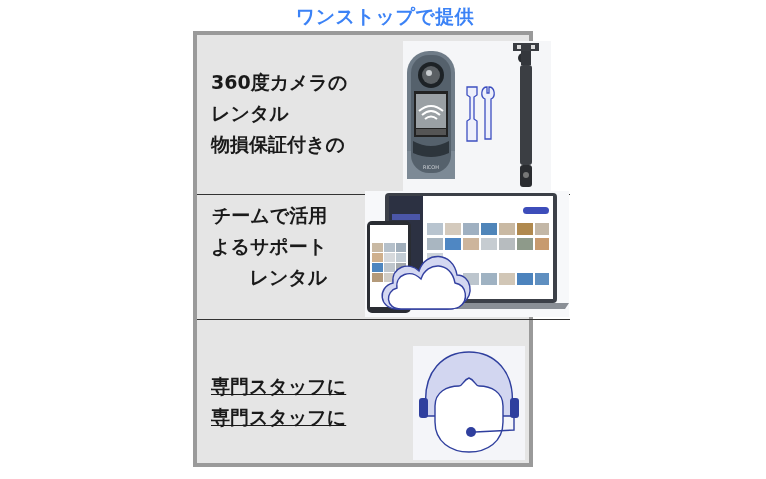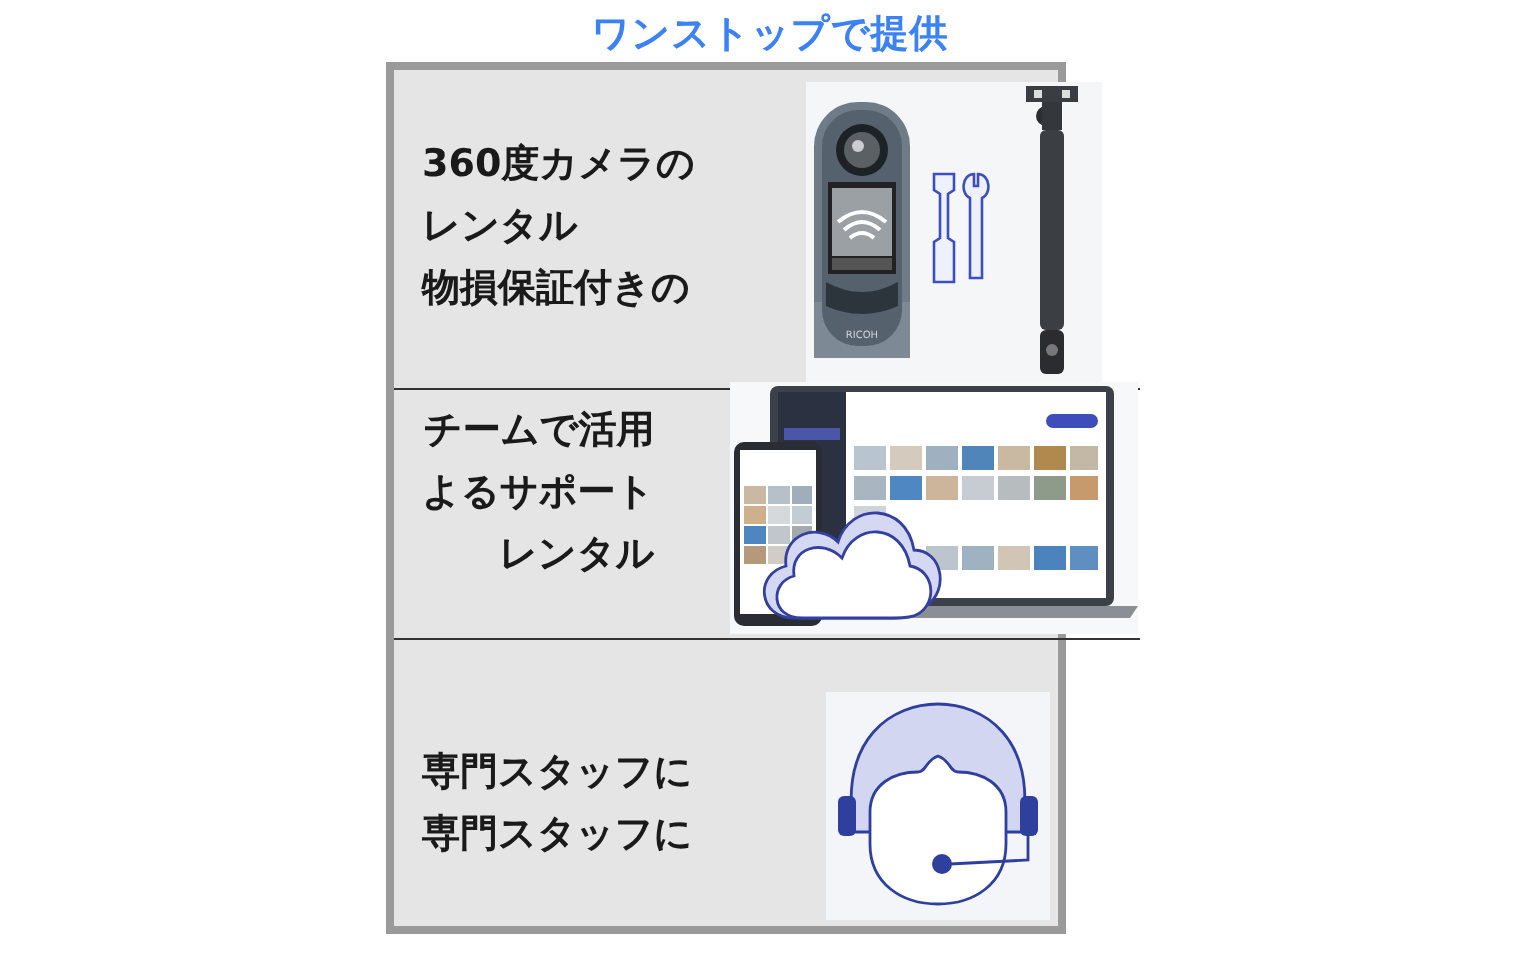--- a/index.html
+++ b/index.html
@@ -19,21 +19,21 @@
   .row { position: absolute; left: 0; width: 373px; }
   .row-1 { top: 0; height: 160px; border-bottom: 1.5px solid #333; }
   .row-2 { top: 144px; height: 141px; border-bottom: 1.5px solid #333; text-align: right; }
   .row-3 { top: 301px; height: 127px; }
 
   .label {
     position: absolute; left: 14px; font-size: 19px; font-weight: bold; line-height: 31px; color: #1a1a1a;
   }
   .row-1 .label { top: 32px; }
   .row-2 .label { top: 21px; }
-  .row-3 .label { top: 35px; }
+  .row-3 .label { top: 35px; text-decoration: underline; }
   .label span { display: block; white-space: nowrap; }
 
   .illus { position: absolute; }
   .illus-1 { left: 206px; top: 6px; width: 148px; height: 150px; background: #f5f6f8; }
   .illus-2 { left: 168px; top: 12px; width: 204px; height: 126px; background: #f7f8fa; }
   .illus-3 { left: 216px; top: 10px; width: 112px; height: 114px; background: #f4f5f9; }
 </style>
 </head>
 <body>
 

